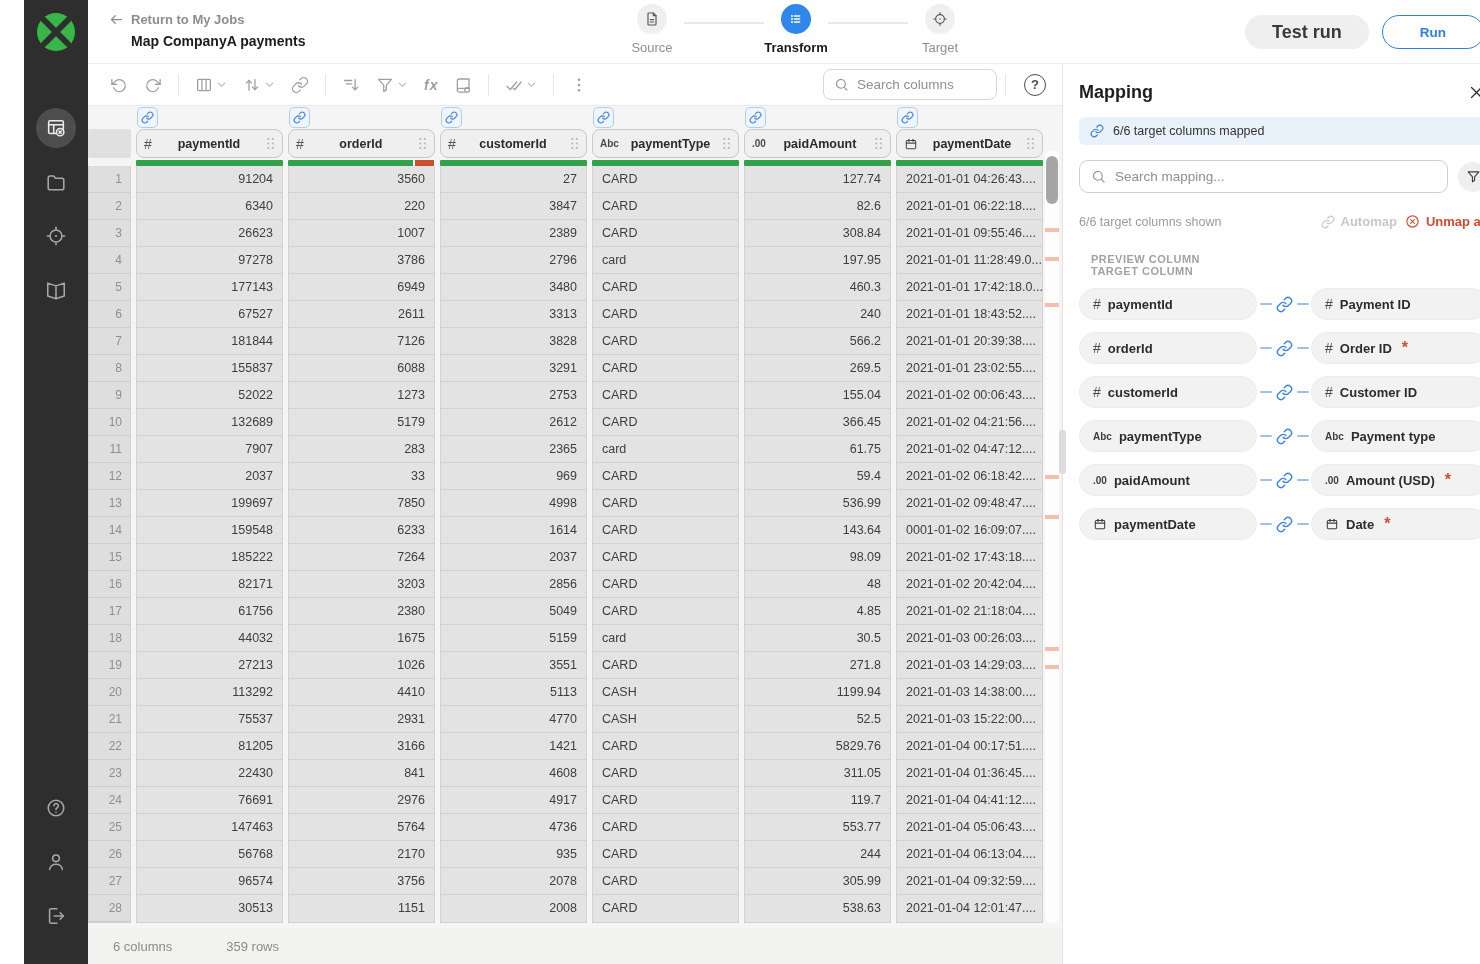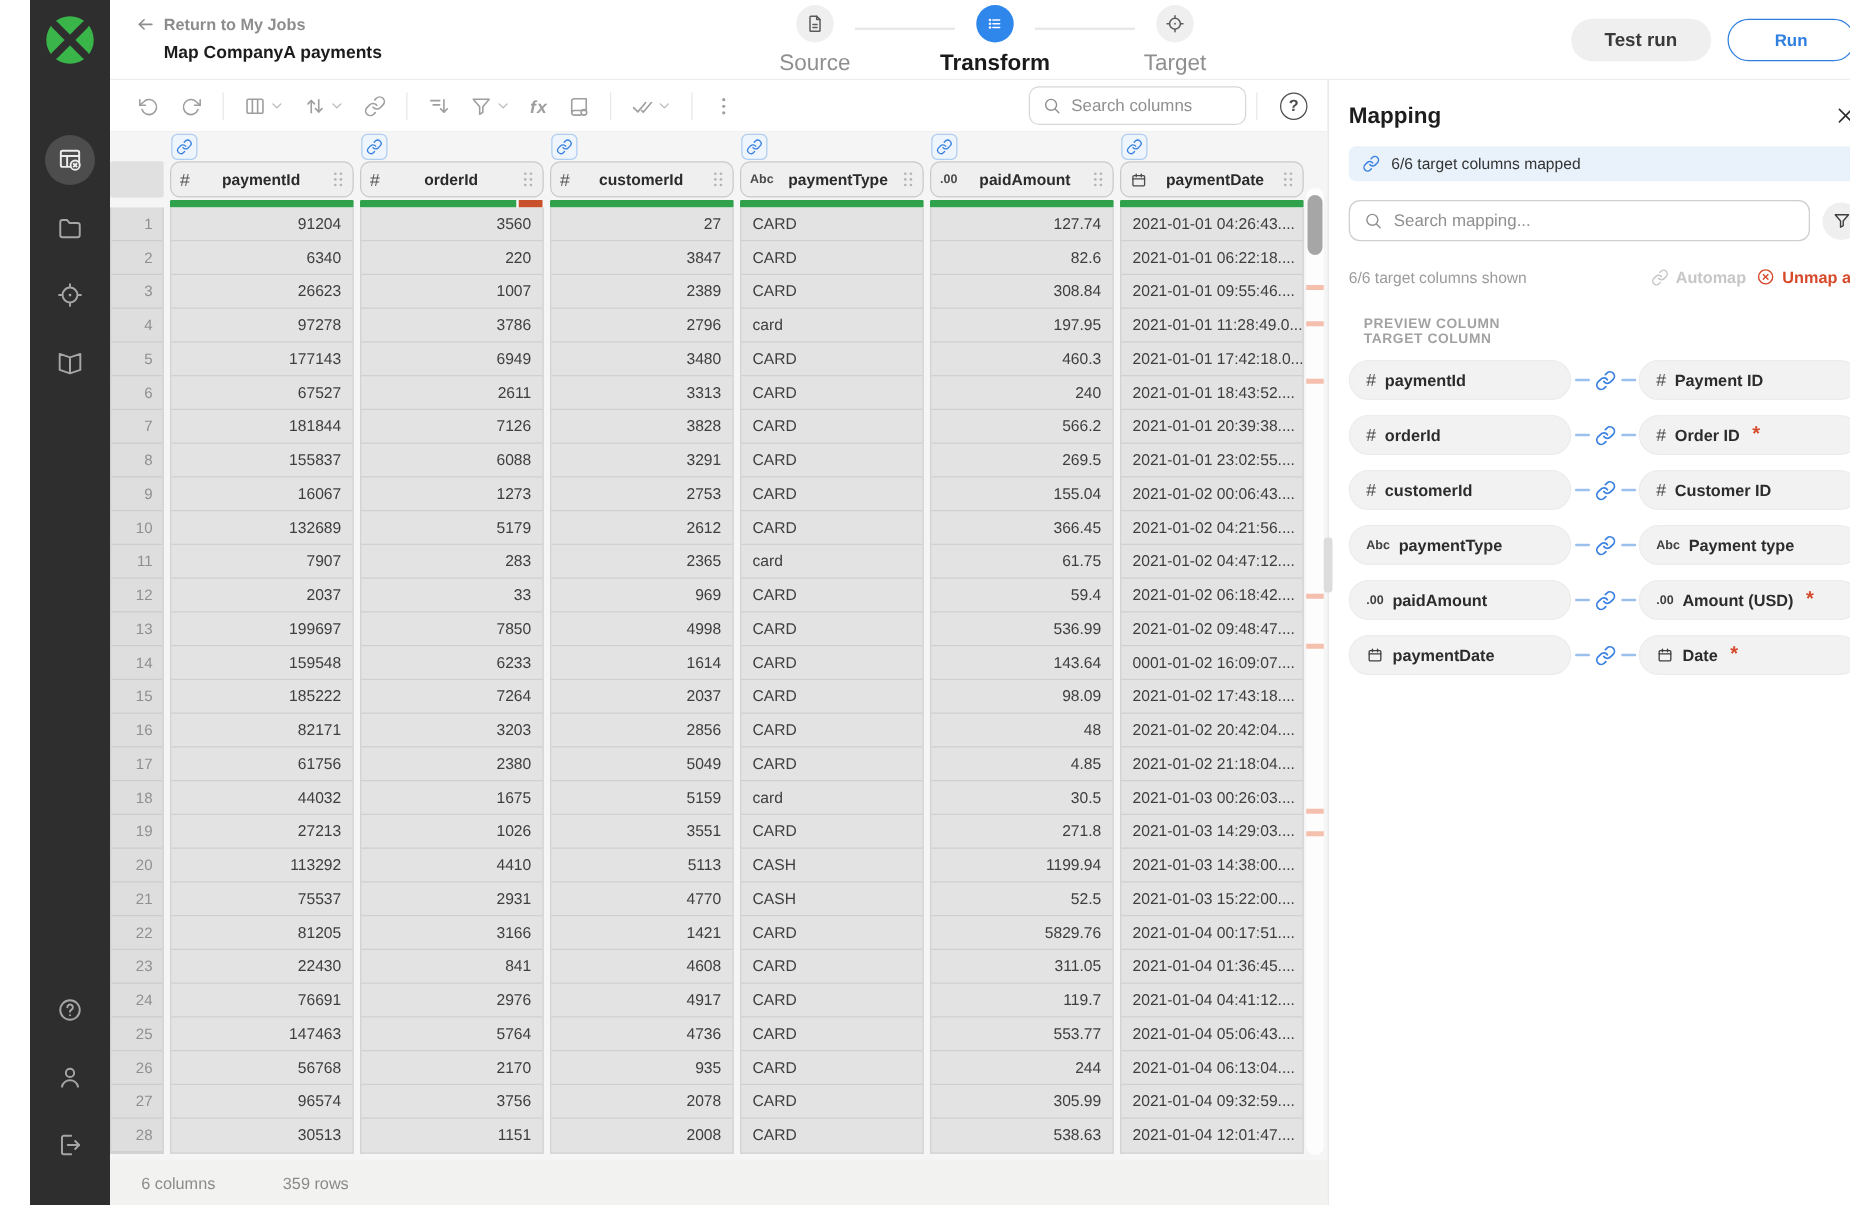--- a/index.html
+++ b/index.html
@@ -21,26 +21,26 @@
   .head-left { padding:12px 0 0 21px; }
   .return-link { display:flex; align-items:center; gap:7px; color:#8d8d8d; font-size:13px; font-weight:bold; cursor:pointer; }
   .return-link svg { width:15px; height:15px; }
   .job-title { font-size:14px; font-weight:bold; color:#1c1c1c; margin:6px 0 0 22px; }
 
   .stepper { position:absolute; left:50%; top:4px; transform:translateX(-50%); display:flex; align-items:flex-start; }
   .step { width:64px; display:flex; flex-direction:column; align-items:center; }
   .step-circle { width:30px; height:30px; border-radius:50%; background:#efefef; color:#5b5b5b; display:flex; align-items:center; justify-content:center; }
   .step-circle svg { width:16px; height:16px; }
   .step.active .step-circle { background:#2f86eb; color:#fff; }
-  .step-label { margin-top:6px; font-size:18px; color:#8f8f8f; }
+  .step-label { margin-top:6px; font-size:13px; color:#8f8f8f; }
   .step.active .step-label { color:#1a1a1a; font-weight:bold; }
   .step-line { width:80px; height:2px; background:#e9e9e9; margin-top:18px; }
 
   .head-actions { margin-left:auto; display:flex; gap:13px; padding:15px 20px 0 0; }
-  .btn-testrun { height:34px; padding:0 27px; border:none; border-radius:17px; background:#efefef; font-family:inherit; font-size:15px; font-weight:bold; color:#3a3a3a; cursor:pointer; }
+  .btn-testrun { height:34px; padding:0 27px; border:none; border-radius:17px; background:#efefef; font-family:inherit; font-size:18px; font-weight:bold; color:#3a3a3a; cursor:pointer; }
   .btn-run { height:34px; padding:0 37px; border:1.5px solid #2f7fe0; border-radius:17px; background:#fff; font-family:inherit; font-size:13.5px; font-weight:bold; color:#2f7fe0; cursor:pointer; }
 
   .lower { flex:1; display:flex; min-height:0; position:relative; }
   .left-col { width:974px; display:flex; flex-direction:column; min-width:0; }
 
   
   .toolbar { height:42px; background:#fff; border-bottom:1px solid #ebebeb; display:flex; align-items:center; padding:0 16px 0 14px; }
   .tool-btn { display:flex; align-items:center; color:#9e9e9e; padding:0 8px; cursor:pointer; }
   .tool-btn svg.main-ic { width:18px; height:18px; }
   .tool-btn svg.chev { width:11px; height:11px; margin-left:3px; color:#b6b6b6; }
@@ -416,21 +416,21 @@
                 </div>
                 <div class="col-body">
                   <div class="cell right">91204</div>
                   <div class="cell right">6340</div>
                   <div class="cell right">26623</div>
                   <div class="cell right">97278</div>
                   <div class="cell right">177143</div>
                   <div class="cell right">67527</div>
                   <div class="cell right">181844</div>
                   <div class="cell right">155837</div>
-                  <div class="cell right">16067</div>
+                  <div class="cell right">52022</div>
                   <div class="cell right">132689</div>
                   <div class="cell right">7907</div>
                   <div class="cell right">2037</div>
                   <div class="cell right">199697</div>
                   <div class="cell right">159548</div>
                   <div class="cell right">185222</div>
                   <div class="cell right">82171</div>
                   <div class="cell right">61756</div>
                   <div class="cell right">44032</div>
                   <div class="cell right">27213</div>

